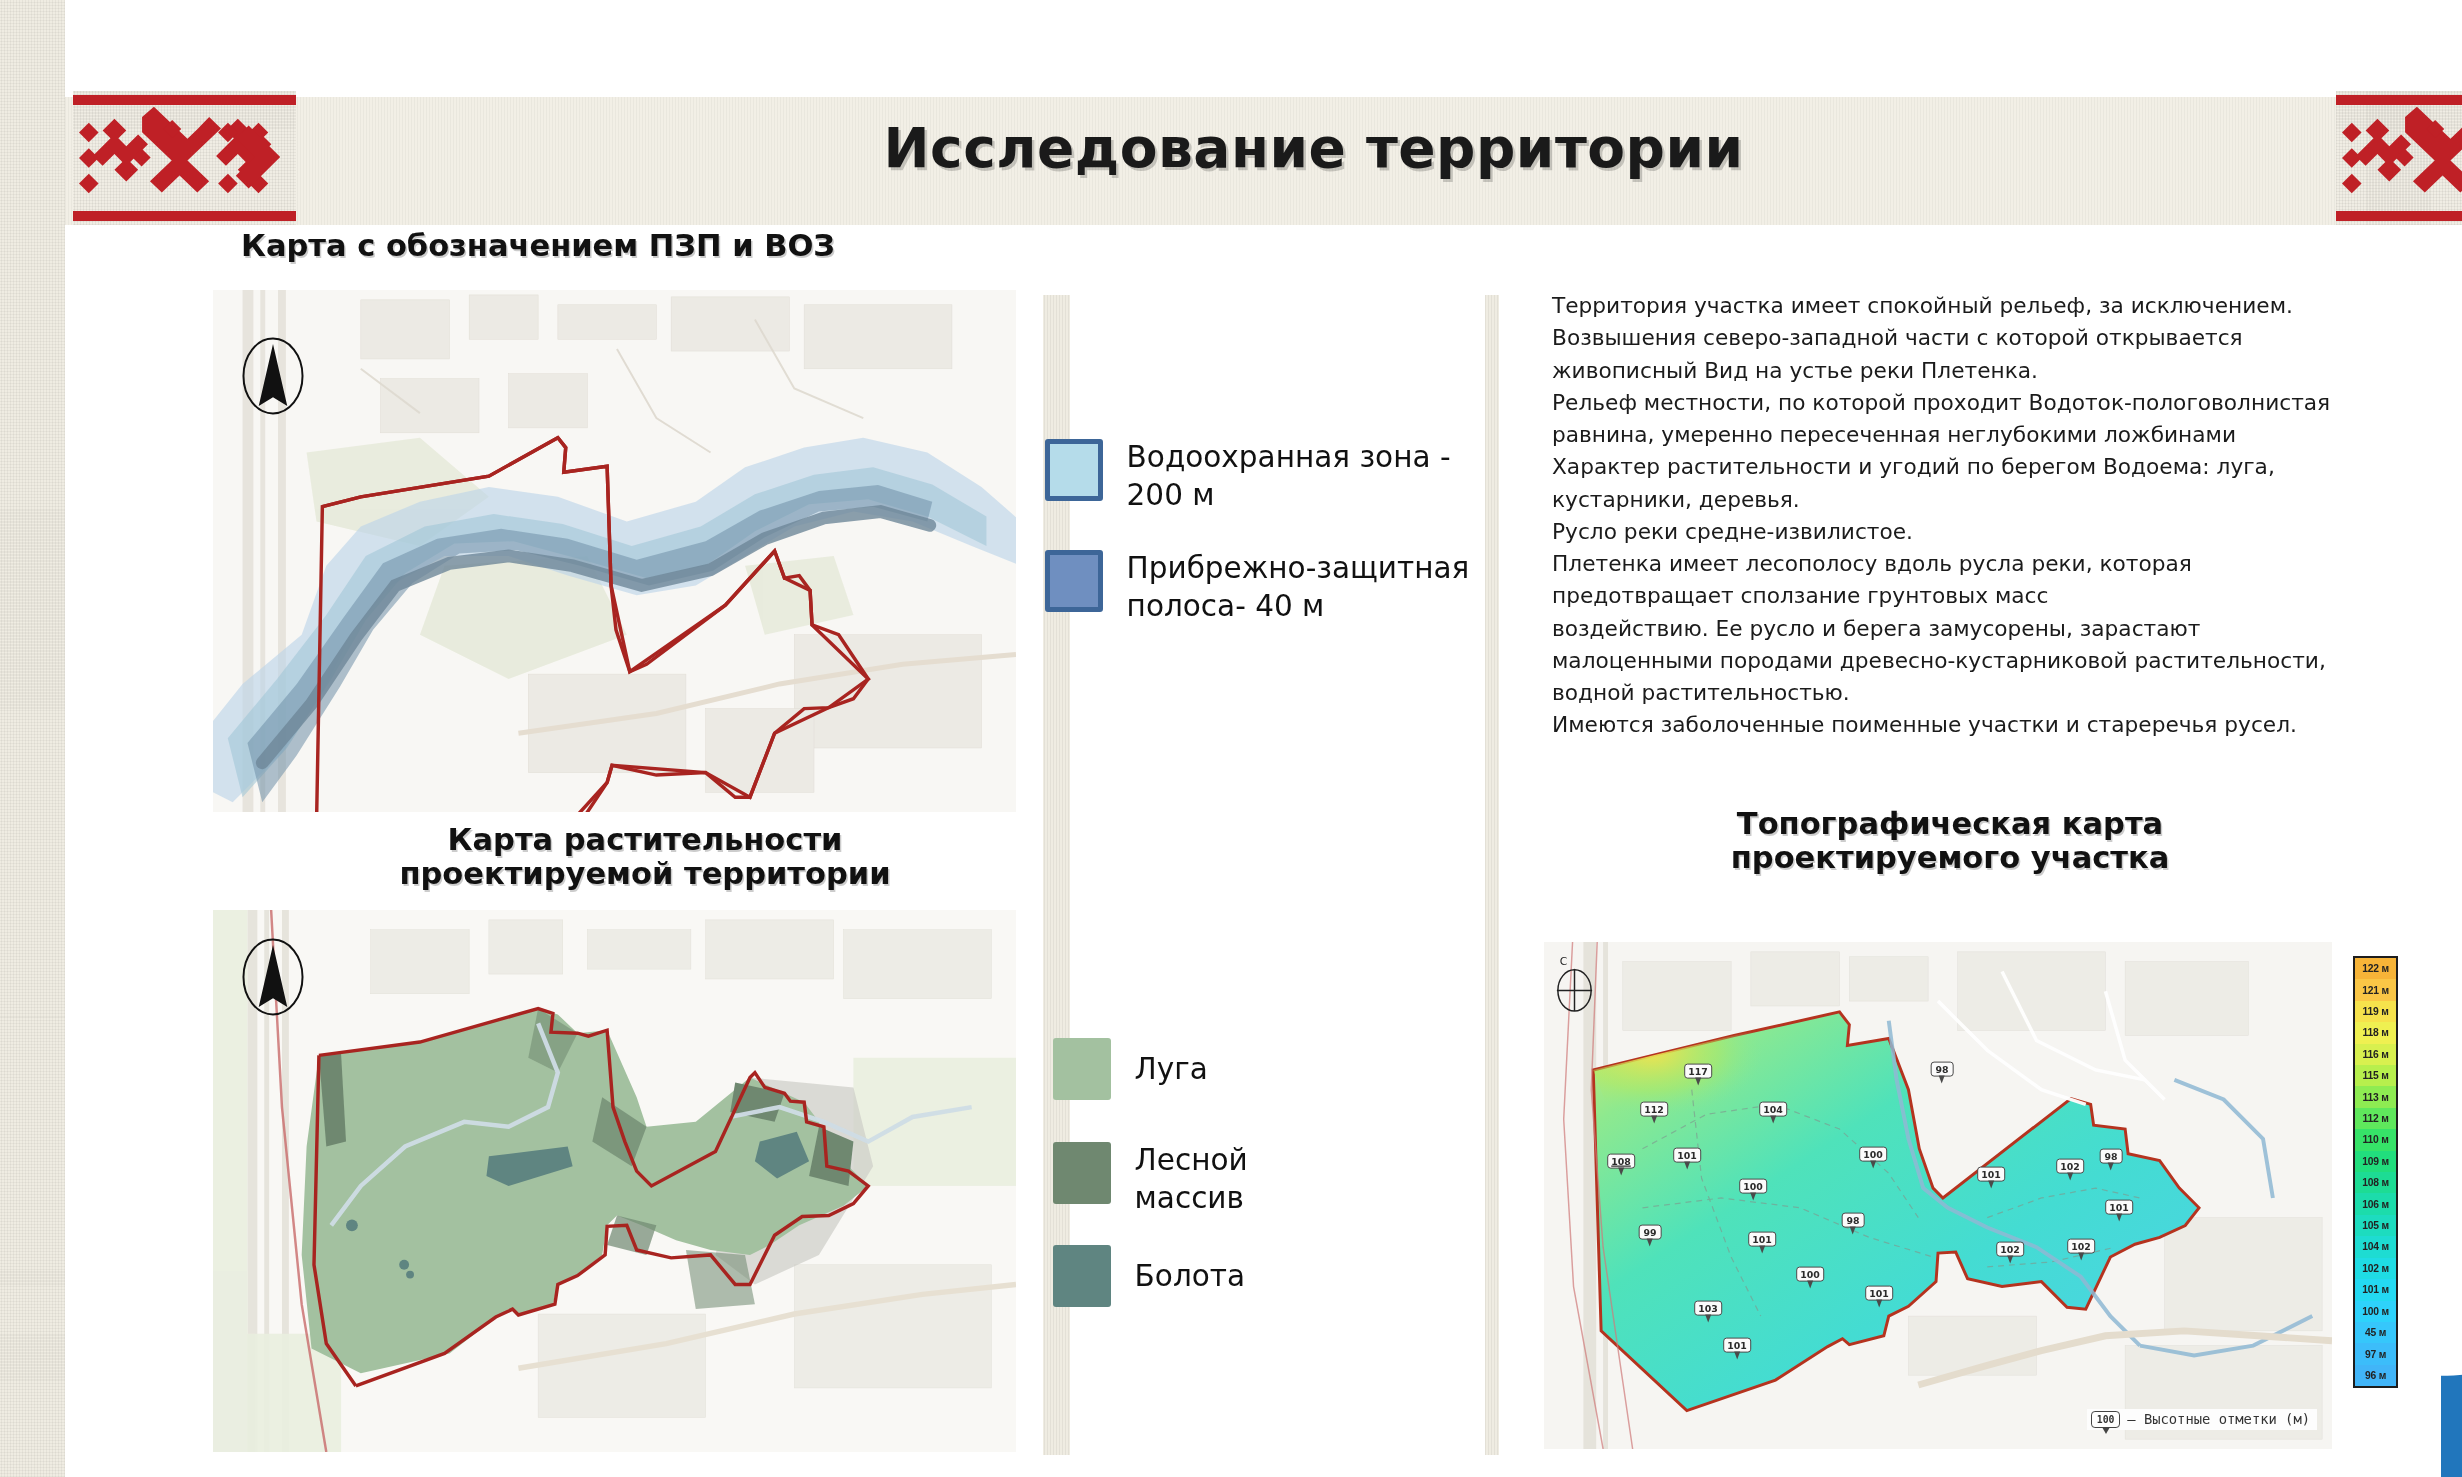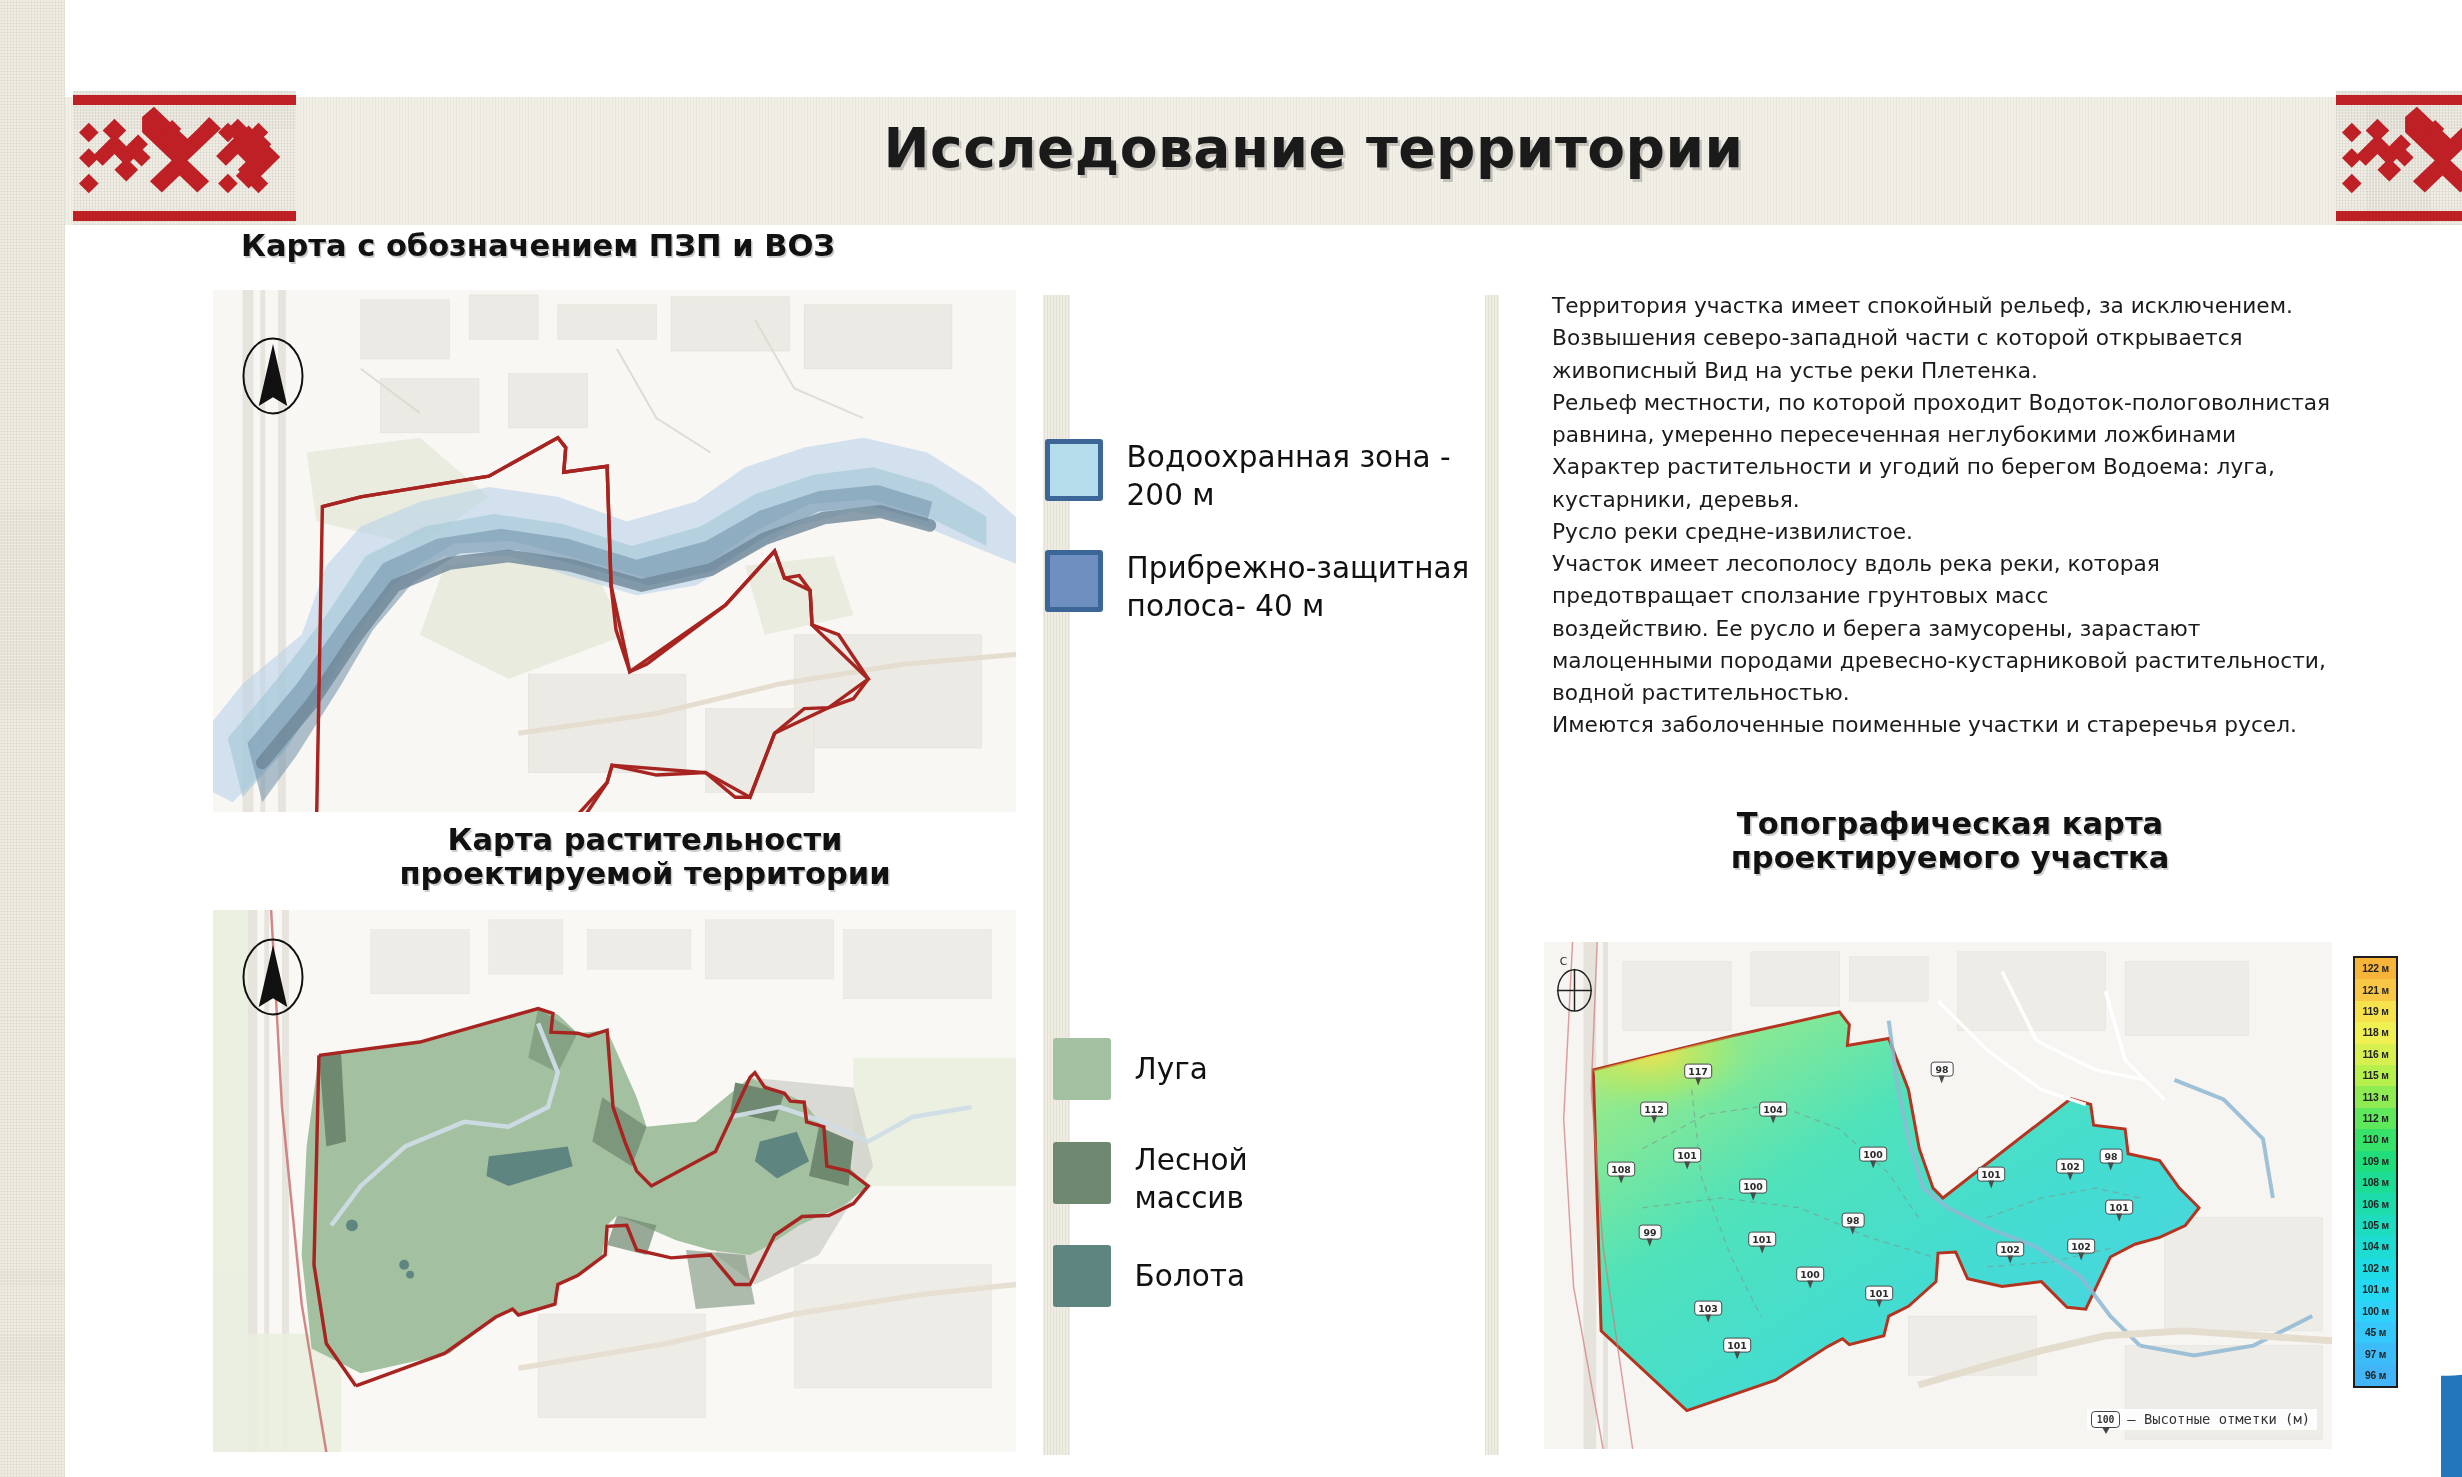--- a/index.html
+++ b/index.html
@@ -467,21 +467,21 @@
       </div>
       <div style="position: absolute; transform: translate(-50%, -50%); left: 229px; top: 167px;">
         <div style="position: relative; min-width: 22.7px; height: 14.8px; padding: 0px 3px; border: 1px solid rgb(74, 74, 74); border-radius: 3.4px; background: rgb(251, 251, 251); display: flex; align-items: center; justify-content: center; font-size: 9.4px; font-weight: 700; color: rgb(43, 43, 43); font-family: &quot;DejaVu Sans&quot;, sans-serif;">104<div style="position: absolute; left: 50%; top: 100%; transform: translateX(-50%); width: 0px; height: 0px; border-left: 3.4px solid transparent; border-right: 3.4px solid transparent; border-top: 8.9px solid rgb(74, 74, 74);"></div></div>
       </div>
       <div style="position: absolute; transform: translate(-50%, -50%); left: 143px; top: 213px;">
         <div style="position: relative; min-width: 22.7px; height: 14.8px; padding: 0px 3px; border: 1px solid rgb(74, 74, 74); border-radius: 3.4px; background: rgb(251, 251, 251); display: flex; align-items: center; justify-content: center; font-size: 9.4px; font-weight: 700; color: rgb(43, 43, 43); font-family: &quot;DejaVu Sans&quot;, sans-serif;">101<div style="position: absolute; left: 50%; top: 100%; transform: translateX(-50%); width: 0px; height: 0px; border-left: 3.4px solid transparent; border-right: 3.4px solid transparent; border-top: 8.9px solid rgb(74, 74, 74);"></div></div>
       </div>
       <div style="position: absolute; transform: translate(-50%, -50%); left: 329px; top: 212px;">
         <div style="position: relative; min-width: 22.7px; height: 14.8px; padding: 0px 3px; border: 1px solid rgb(74, 74, 74); border-radius: 3.4px; background: rgb(251, 251, 251); display: flex; align-items: center; justify-content: center; font-size: 9.4px; font-weight: 700; color: rgb(43, 43, 43); font-family: &quot;DejaVu Sans&quot;, sans-serif;">100<div style="position: absolute; left: 50%; top: 100%; transform: translateX(-50%); width: 0px; height: 0px; border-left: 3.4px solid transparent; border-right: 3.4px solid transparent; border-top: 8.9px solid rgb(74, 74, 74);"></div></div>
       </div>
-      <div style="position: absolute; transform: translate(-50%, -50%); left: 77px; top: 227px;">
+      <div style="position: absolute; transform: translate(-50%, -50%); left: 77px; top: 219px; text-decoration: underline;">
         <div style="position: relative; min-width: 22.7px; height: 14.8px; padding: 0px 3px; border: 1px solid rgb(74, 74, 74); border-radius: 3.4px; background: rgb(251, 251, 251); display: flex; align-items: center; justify-content: center; font-size: 9.4px; font-weight: 700; color: rgb(43, 43, 43); font-family: &quot;DejaVu Sans&quot;, sans-serif;">108<div style="position: absolute; left: 50%; top: 100%; transform: translateX(-50%); width: 0px; height: 0px; border-left: 3.4px solid transparent; border-right: 3.4px solid transparent; border-top: 8.9px solid rgb(74, 74, 74);"></div></div>
       </div>
       <div style="position: absolute; transform: translate(-50%, -50%); left: 447px; top: 232px;">
         <div style="position: relative; min-width: 22.7px; height: 14.8px; padding: 0px 3px; border: 1px solid rgb(74, 74, 74); border-radius: 3.4px; background: rgb(251, 251, 251); display: flex; align-items: center; justify-content: center; font-size: 9.4px; font-weight: 700; color: rgb(43, 43, 43); font-family: &quot;DejaVu Sans&quot;, sans-serif;">101<div style="position: absolute; left: 50%; top: 100%; transform: translateX(-50%); width: 0px; height: 0px; border-left: 3.4px solid transparent; border-right: 3.4px solid transparent; border-top: 8.9px solid rgb(74, 74, 74);"></div></div>
       </div>
       <div style="position: absolute; transform: translate(-50%, -50%); left: 526px; top: 224px;">
         <div style="position: relative; min-width: 22.7px; height: 14.8px; padding: 0px 3px; border: 1px solid rgb(74, 74, 74); border-radius: 3.4px; background: rgb(251, 251, 251); display: flex; align-items: center; justify-content: center; font-size: 9.4px; font-weight: 700; color: rgb(43, 43, 43); font-family: &quot;DejaVu Sans&quot;, sans-serif;">102<div style="position: absolute; left: 50%; top: 100%; transform: translateX(-50%); width: 0px; height: 0px; border-left: 3.4px solid transparent; border-right: 3.4px solid transparent; border-top: 8.9px solid rgb(74, 74, 74);"></div></div>
       </div>
       <div style="position: absolute; transform: translate(-50%, -50%); left: 567px; top: 214px;">
         <div style="position: relative; min-width: 22.7px; height: 14.8px; padding: 0px 3px; border: 1px solid rgb(74, 74, 74); border-radius: 3.4px; background: rgb(251, 251, 251); display: flex; align-items: center; justify-content: center; font-size: 9.4px; font-weight: 700; color: rgb(43, 43, 43); font-family: &quot;DejaVu Sans&quot;, sans-serif;">98<div style="position: absolute; left: 50%; top: 100%; transform: translateX(-50%); width: 0px; height: 0px; border-left: 3.4px solid transparent; border-right: 3.4px solid transparent; border-top: 8.9px solid rgb(74, 74, 74);"></div></div>
@@ -574,21 +574,21 @@
 
 <div id="body-text">
     <p>Территория участка имеет спокойный рельеф, за исключением.</p>
     <p>Возвышения северо-западной части с которой открывается</p>
     <p>живописный Вид на устье реки Плетенка.</p>
     <p>Рельеф местности, по которой проходит Водоток-пологоволнистая</p>
     <p>равнина, умеренно пересеченная неглубокими ложбинами</p>
     <p class="justify">Характер растительности и угодий по берегом Водоема: луга,</p>
     <p>кустарники, деревья.</p>
     <p>Русло реки средне-извилистое.</p>
-    <p>Участок имеет лесополосу вдоль река реки, которая</p>
+    <p>Плетенка имеет лесополосу вдоль русла реки, которая</p>
     <p>предотвращает сползание грунтовых масс</p>
     <p>воздействию. Ее русло и берега замусорены, зарастают</p>
     <p>малоценными породами древесно-кустарниковой растительности,</p>
     <p>водной растительностью.</p>
     <p>Имеются заболоченные поименные участки и стареречья русел.</p>
   </div>
 
 <div id="page-badge">
   <svg viewBox="0 0 377 240" preserveAspectRatio="none" style="position:absolute;left:0;top:0;width:100%;height:100%">
     <path d="M0 34 C110 34 170 0 377 0 L377 240 L0 240 Z" fill="#2176bc"></path>

